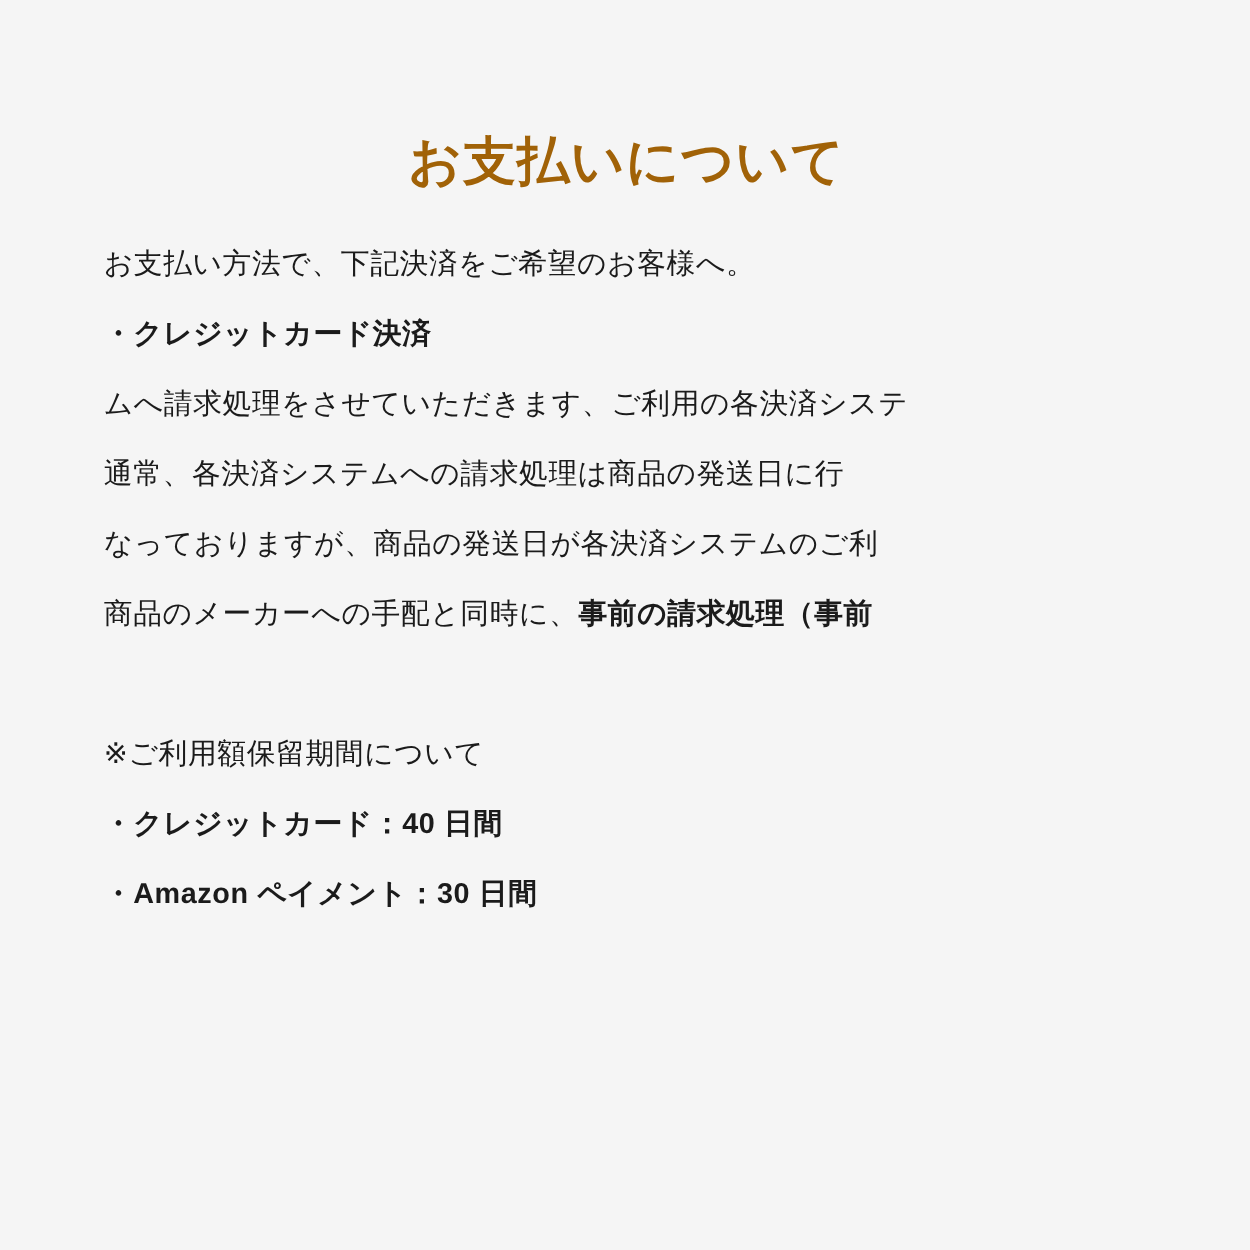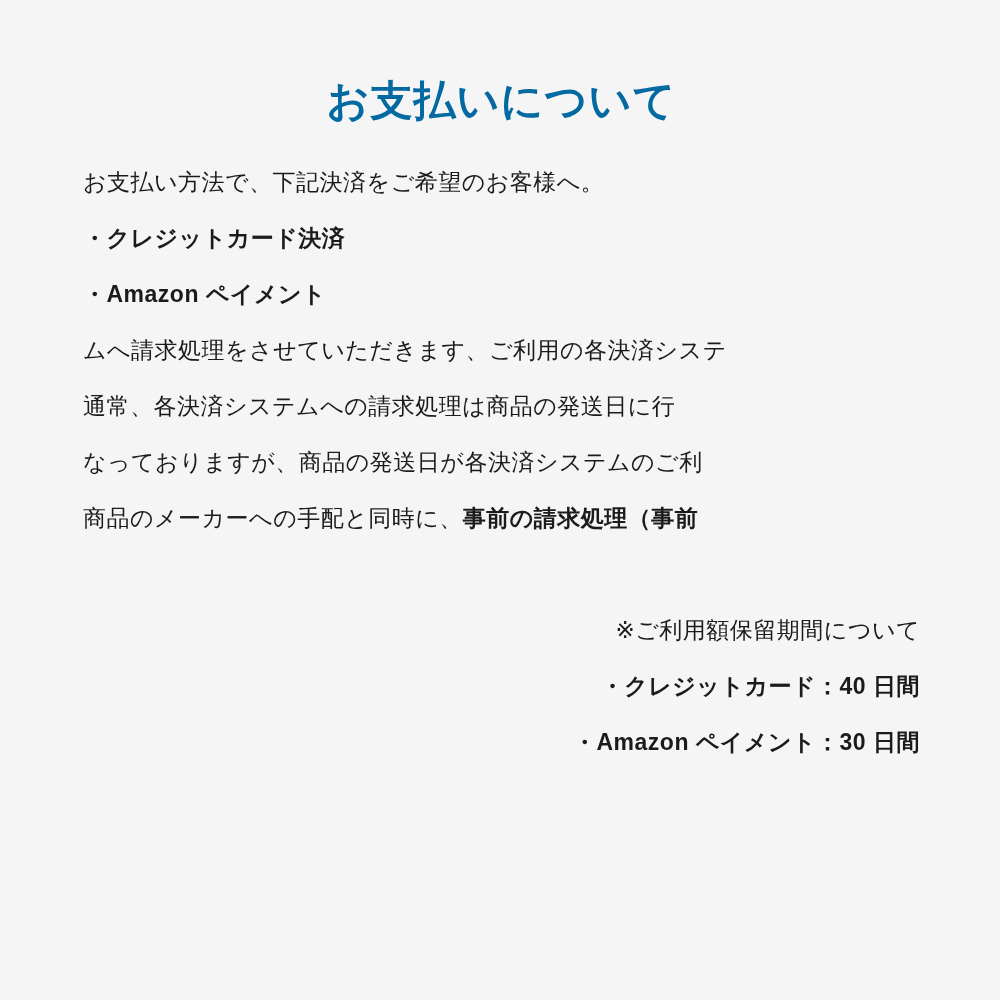--- a/index.html
+++ b/index.html
@@ -35,37 +35,35 @@
     letter-spacing: 0.5px;
   }
   .line {
     white-space: nowrap;
   }
   .bold {
     font-weight: 700;
   }
   .note-section {
     margin-top: 56px;
-    text-align: right;
   }
 </style>
 </head>
 <body style="background: rgb(245, 245, 245); color: rgb(27, 27, 27);">
 
 <div class="page">
 
-  <h1 class="title" style="color: #0369a1;">お支払いについて</h1>
+  <h1 class="title" style="color: #a16207; margin-top: 28px;">お支払いについて</h1>
 
   <div class="content">
 
     <div class="line">お支払い方法で、下記決済をご希望のお客様へ。</div>
 
     <div class="line bold">・クレジットカード決済</div>
 
-    <div class="line bold">・Amazon ペイメント</div>
 
     <div class="line">ムへ請求処理をさせていただきます、ご利用の各決済システ</div>
 
 
     <div class="line">通常、各決済システムへの請求処理は商品の発送日に行</div>
 
     <div class="line">なっておりますが、商品の発送日が各決済システムのご利</div>
 
     <div class="line"><span>商品のメーカーへの手配と同時に、</span><span class="bold">事前の請求処理（事前</span></div>
 

